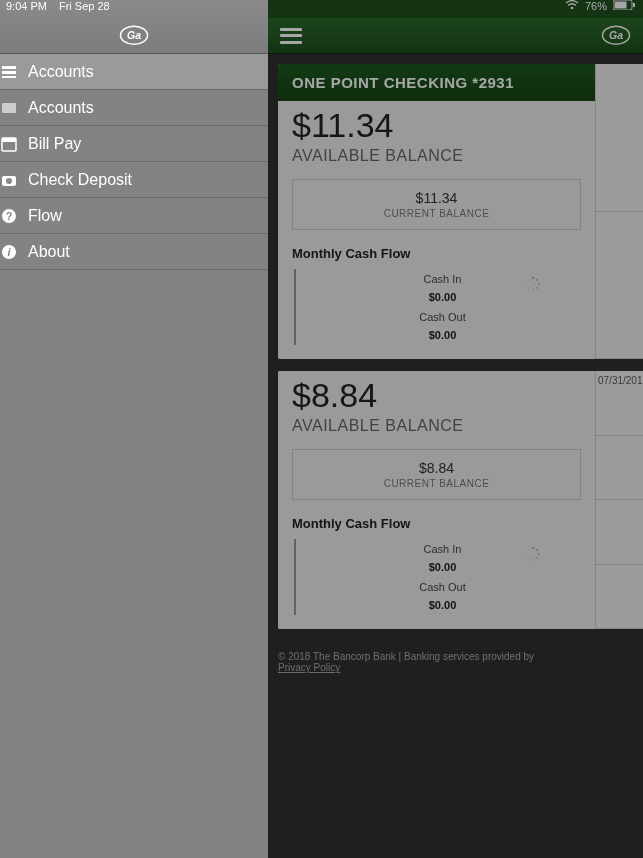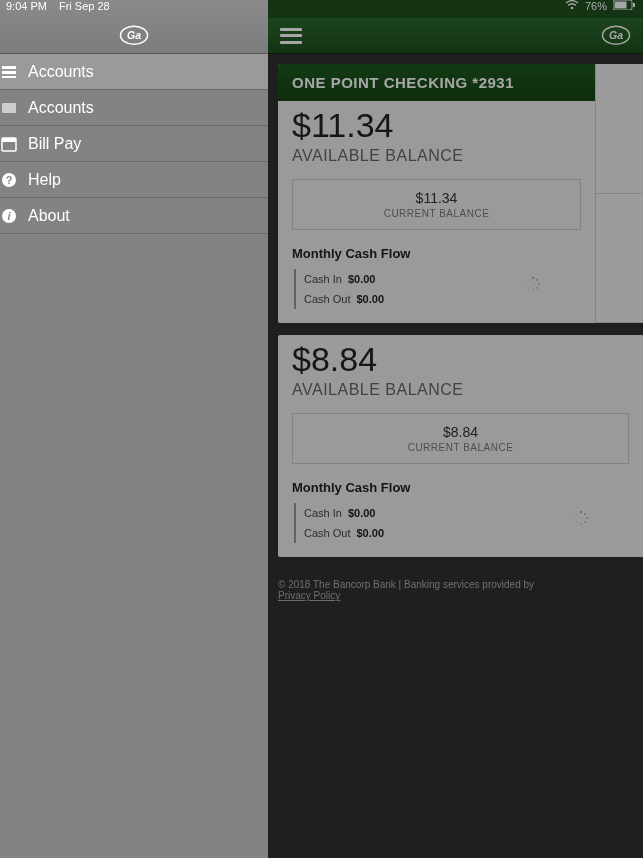--- a/index.html
+++ b/index.html
@@ -31,21 +31,21 @@
   .right-cell { flex: 1; border-bottom: 1px solid #ccc; font-size: 10px; color: #555; padding: 4px 2px; overflow: hidden; white-space: nowrap; }
   .account-title { background: linear-gradient(#1e5a1e, #154515); color: #fff; font-weight: bold; font-size: 15px; padding: 10px 14px; letter-spacing: 0.5px; }
   .account-body { padding: 5px 14px 14px; background: #ededed; }
   .balance-big { font-size: 34px; font-weight: 400; color: #222; }
   .balance-label { font-size: 16px; color: #666; letter-spacing: 0.5px; margin-top: 2px; }
   .current-box { margin-top: 14px; border: 1px solid #c8c8c8; padding: 10px; text-align: center; }
   .current-amount { font-size: 14px; color: #333; }
   .current-label { font-size: 10px; color: #777; letter-spacing: 0.5px; margin-top: 2px; }
   .cashflow { margin-top: 16px; position: relative; }
   .cashflow-title { font-size: 13px; font-weight: bold; color: #222; margin-bottom: 8px; }
-  .cashflow-row { display: flex; align-items: center; gap: 6px; padding: 4px 0 4px 8px; border-left: 2px solid #999; margin-left: 2px; font-size: 11px; color: #444; }
+  .cashflow-row { display: flex; align-items: center; gap: 6px; padding: 4px 0 4px 8px; border-left: 2px solid #999; margin-left: 2px; font-size: 11px; color: #444; flex-direction: column; }
   .cashflow-row .val { font-weight: bold; color: #222; }
   .spinner { position: absolute; right: 40px; top: 30px; width: 16px; height: 16px; }
   .spinner svg { width: 100%; height: 100%; }
   
   .footer { text-align: left; padding: 10px 6px 0 0; font-size: 10px; color: #aaa; }
   .footer a { color: #aaa; text-decoration: underline; }
   
   .wifi-icon, .battery-icon { display: inline-flex; align-items: center; }
 </style>
 </head>
@@ -88,25 +88,34 @@
           <svg viewBox="0 0 18 18">
             <rect x="2" y="3" width="14" height="13" rx="1" fill="none" stroke="#fff" stroke-width="1.5"></rect>
             <rect x="2" y="3" width="14" height="4" fill="#fff"></rect>
           </svg>
         </span>
       <span>Bill Pay</span>
     </li>
     <li class="menu-item">
       <span class="menu-icon">
           <svg viewBox="0 0 18 18">
+            <rect x="2" y="5" width="14" height="10" rx="2" fill="#fff"></rect>
+            <circle cx="9" cy="10" r="3" fill="#888"></circle>
+          </svg>
+        </span>
+      <span>Check Deposit</span>
+    </li>
+    <li class="menu-item">
+      <span class="menu-icon">
+          <svg viewBox="0 0 18 18">
             <circle cx="9" cy="9" r="7" fill="#fff"></circle>
             <text x="9" y="13" font-size="11" fill="#888" text-anchor="middle" font-weight="bold">?</text>
           </svg>
         </span>
-      <span>Help</span>
+      <span>Flow</span>
     </li>
     <li class="menu-item">
       <span class="menu-icon">
           <svg viewBox="0 0 18 18">
             <circle cx="9" cy="9" r="7" fill="#fff"></circle>
             <text x="9" y="13" font-size="11" fill="#888" text-anchor="middle" font-weight="bold" font-style="italic">i</text>
           </svg>
         </span>
       <span>About</span>
     </li>
@@ -215,20 +224,26 @@
                     <circle cx="12" cy="12" r="1" opacity=".5"></circle>
                     <circle cx="8" cy="14" r="1" opacity=".4"></circle>
                     <circle cx="4" cy="12" r="1" opacity=".3"></circle>
                     <circle cx="2" cy="8" r="1" opacity=".2"></circle>
                     <circle cx="4" cy="4" r="1" opacity=".15"></circle>
                   </g>
                 </svg></div>
           </div>
         </div>
       </div>
+      <div class="account-right">
+        <div class="right-cell">07/31/201</div>
+        <div class="right-cell"></div>
+        <div class="right-cell"></div>
+        <div class="right-cell"></div>
+      </div>
     </div>
 
     <div class="footer">
       <span>© 2018 The Bancorp Bank | Banking services provided by</span><br>
       <a href="#">Privacy Policy</a>
     </div>
 
   </div>
 
   <div class="main-overlay"></div>

